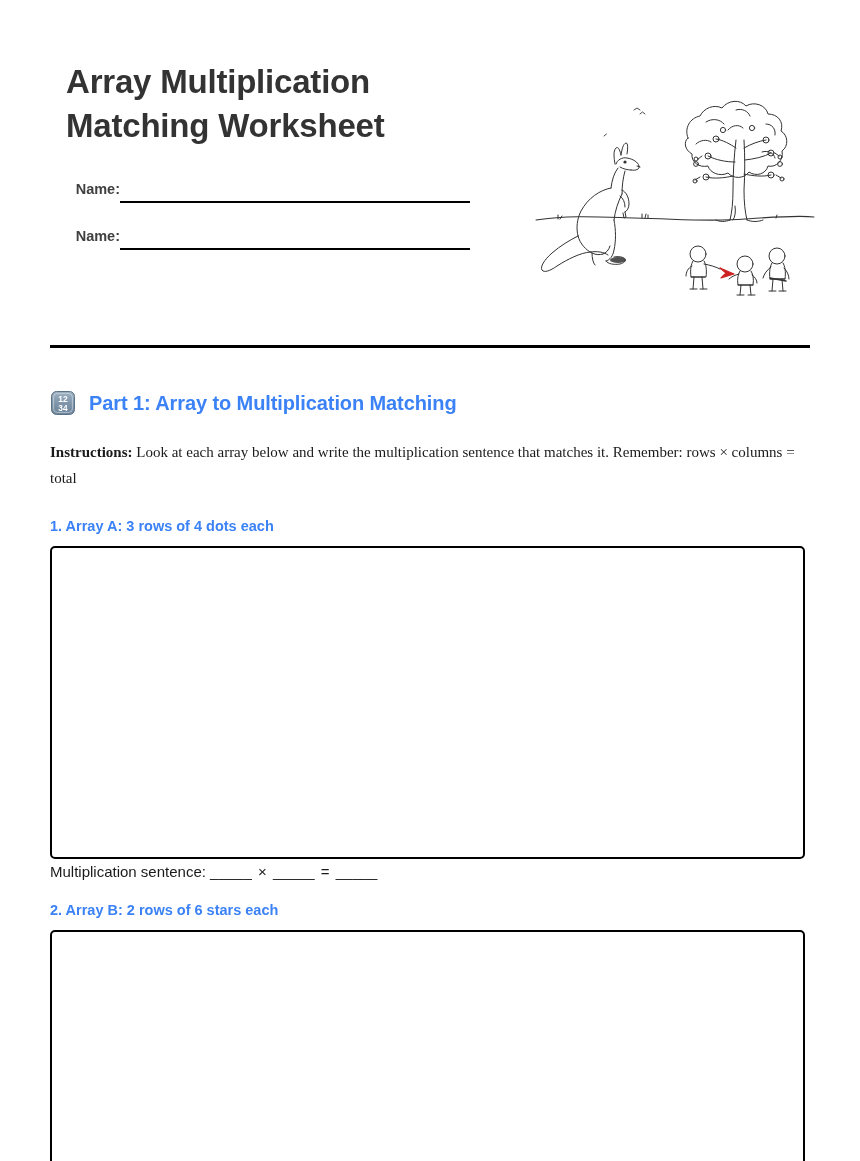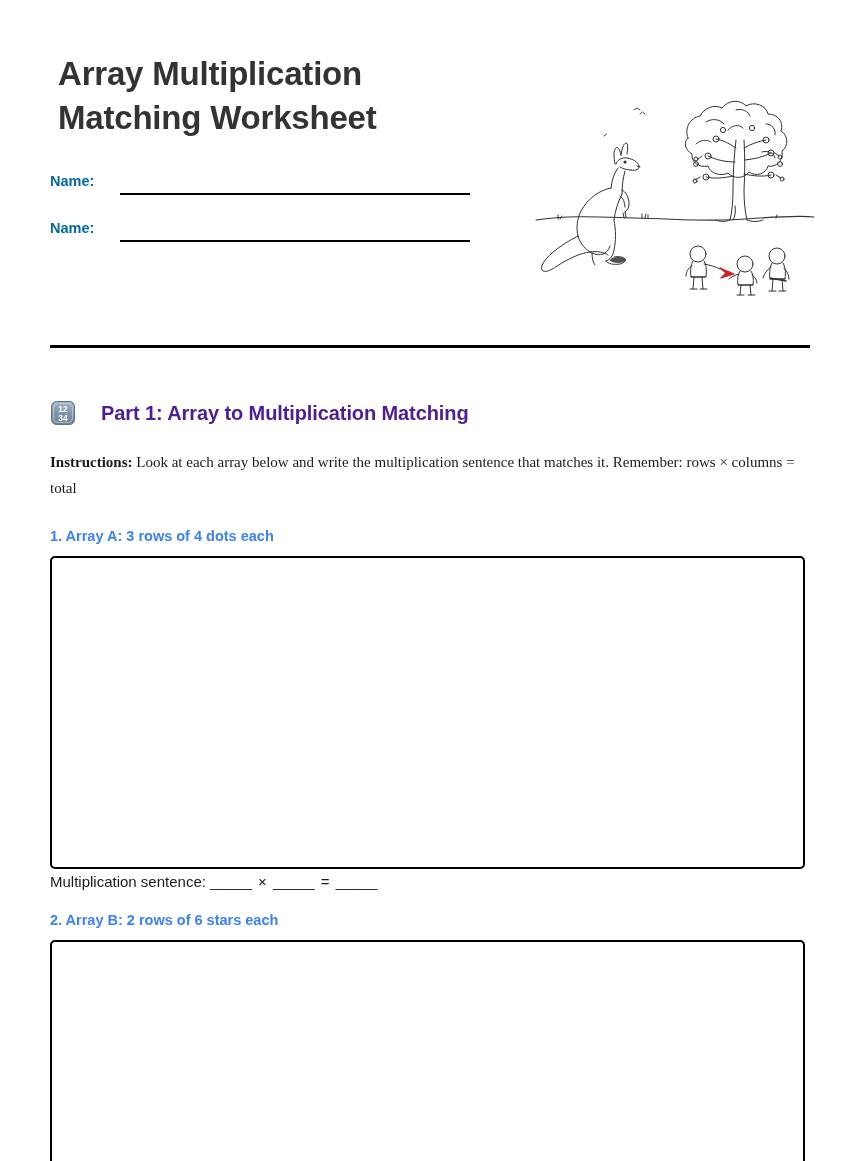--- a/index.html
+++ b/index.html
@@ -28,39 +28,40 @@
     top: 44px;
     width: 760px;
     height: 265px;
   }
   .title {
     font-size: 33px;
     font-weight: bold;
     color: #333333;
     line-height: 1.32;
     letter-spacing: -0.2px;
-    margin: 8px;
+    margin: 16px;
     width: 420px;
   }
   .fields {
     margin-top: 22px;
     width: 420px;
   }
   .field-row {
     display: flex;
     align-items: flex-end;
     height: 34px;
     margin-bottom: 13px;
   }
   .field-label {
     font-size: 14.5px;
     font-weight: bold;
-    color: #0369a1;
+    color: #404040;
     width: 70px;
     padding-bottom: 6px;
+    text-align: right;
   }
   .field-rule {
     flex: 1;
     border-bottom: 2px solid #000000;
     height: 1px;
     margin-left: 0px;
   }
 
   
   .illustration {
@@ -85,34 +86,34 @@
   
   .content {
     position: absolute;
     left: 50px;
     top: 382px;
     width: 760px;
   }
   .section-heading {
     display: flex;
     align-items: center;
-    gap: 25px;
-    margin: 18px 0 24px 0;
+    gap: 13px;
+    margin: 8px 0 24px 0;
   }
   .section-icon {
     width: 26px;
     height: 26px;
     flex: 0 0 26px;
     position: relative;
   }
   .section-icon svg { display:block; width:100%; height:100%; }
   .section-title {
     font-size: 20px;
     font-weight: bold;
-    color: #4c1d95;
+    color: #3b82f6;
     letter-spacing: -0.1px;
   }
   .instructions {
     font-size: 15px;
     line-height: 1.73;
     color: #1a1a1a;
     margin: 0 0 26px 0;
     max-width: 745px;
     font-family: Liberation Serif, serif;
   }

